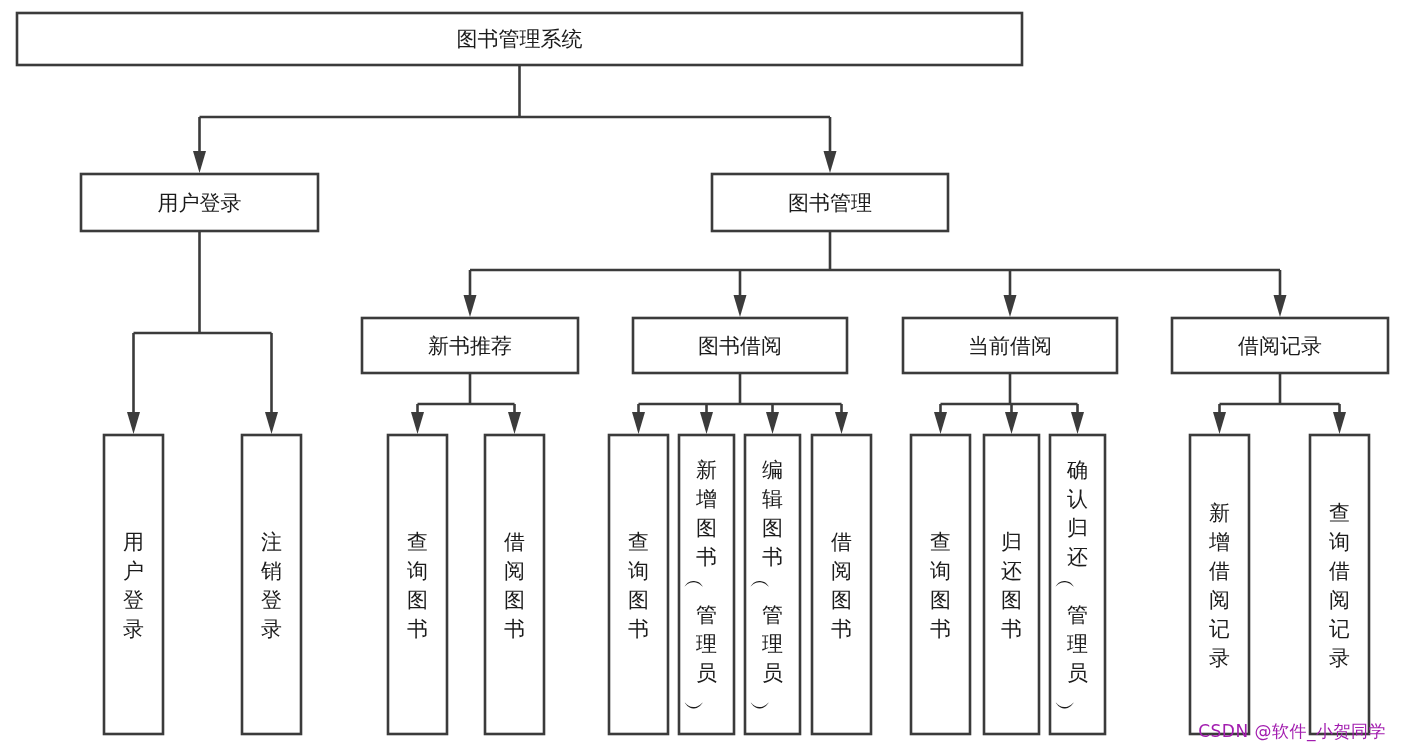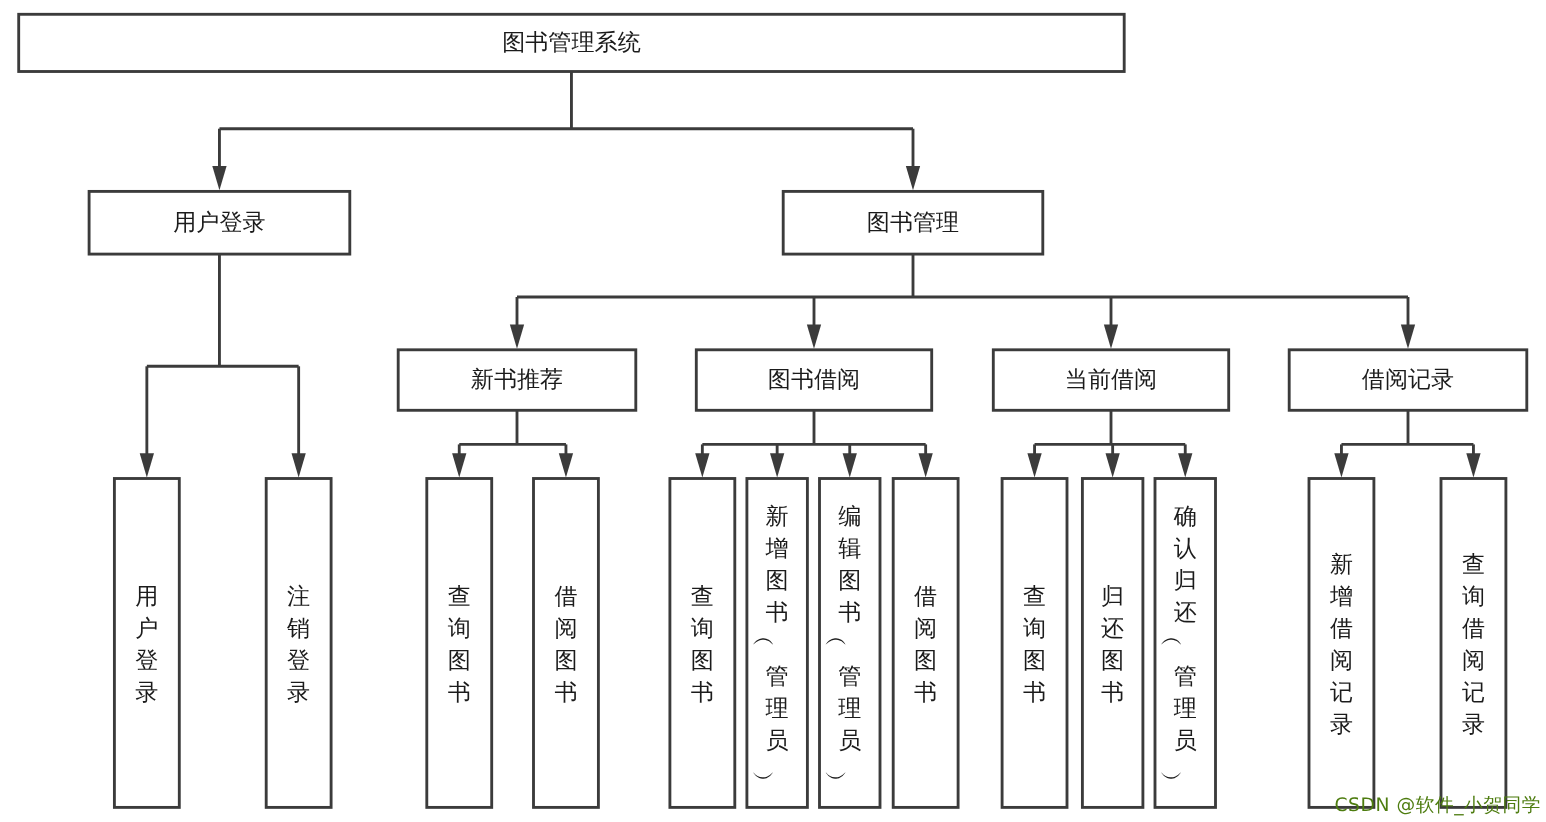--- a/index.html
+++ b/index.html
@@ -51,25 +51,25 @@
     stroke-width: 2.6;
     fill: none;
     stroke-linecap: butt;
   }
   .edge-arrow {
     fill: #3b3b3b;
     stroke: none;
   }
   .watermark-text {
     position: absolute;
-    right: 4px;
+    right: 19px;
     bottom: 4px;
     font-family: "DejaVu Sans", "Liberation Sans", sans-serif;
     font-size: 17px;
-    color: #4d7c0f;
+    color: #a21caf;
     letter-spacing: 0.5px;
     white-space: nowrap;
     user-select: none;
     text-align: center;
   }
 </style>
 </head>
 <body>
 
 <div id="diagram-root">

